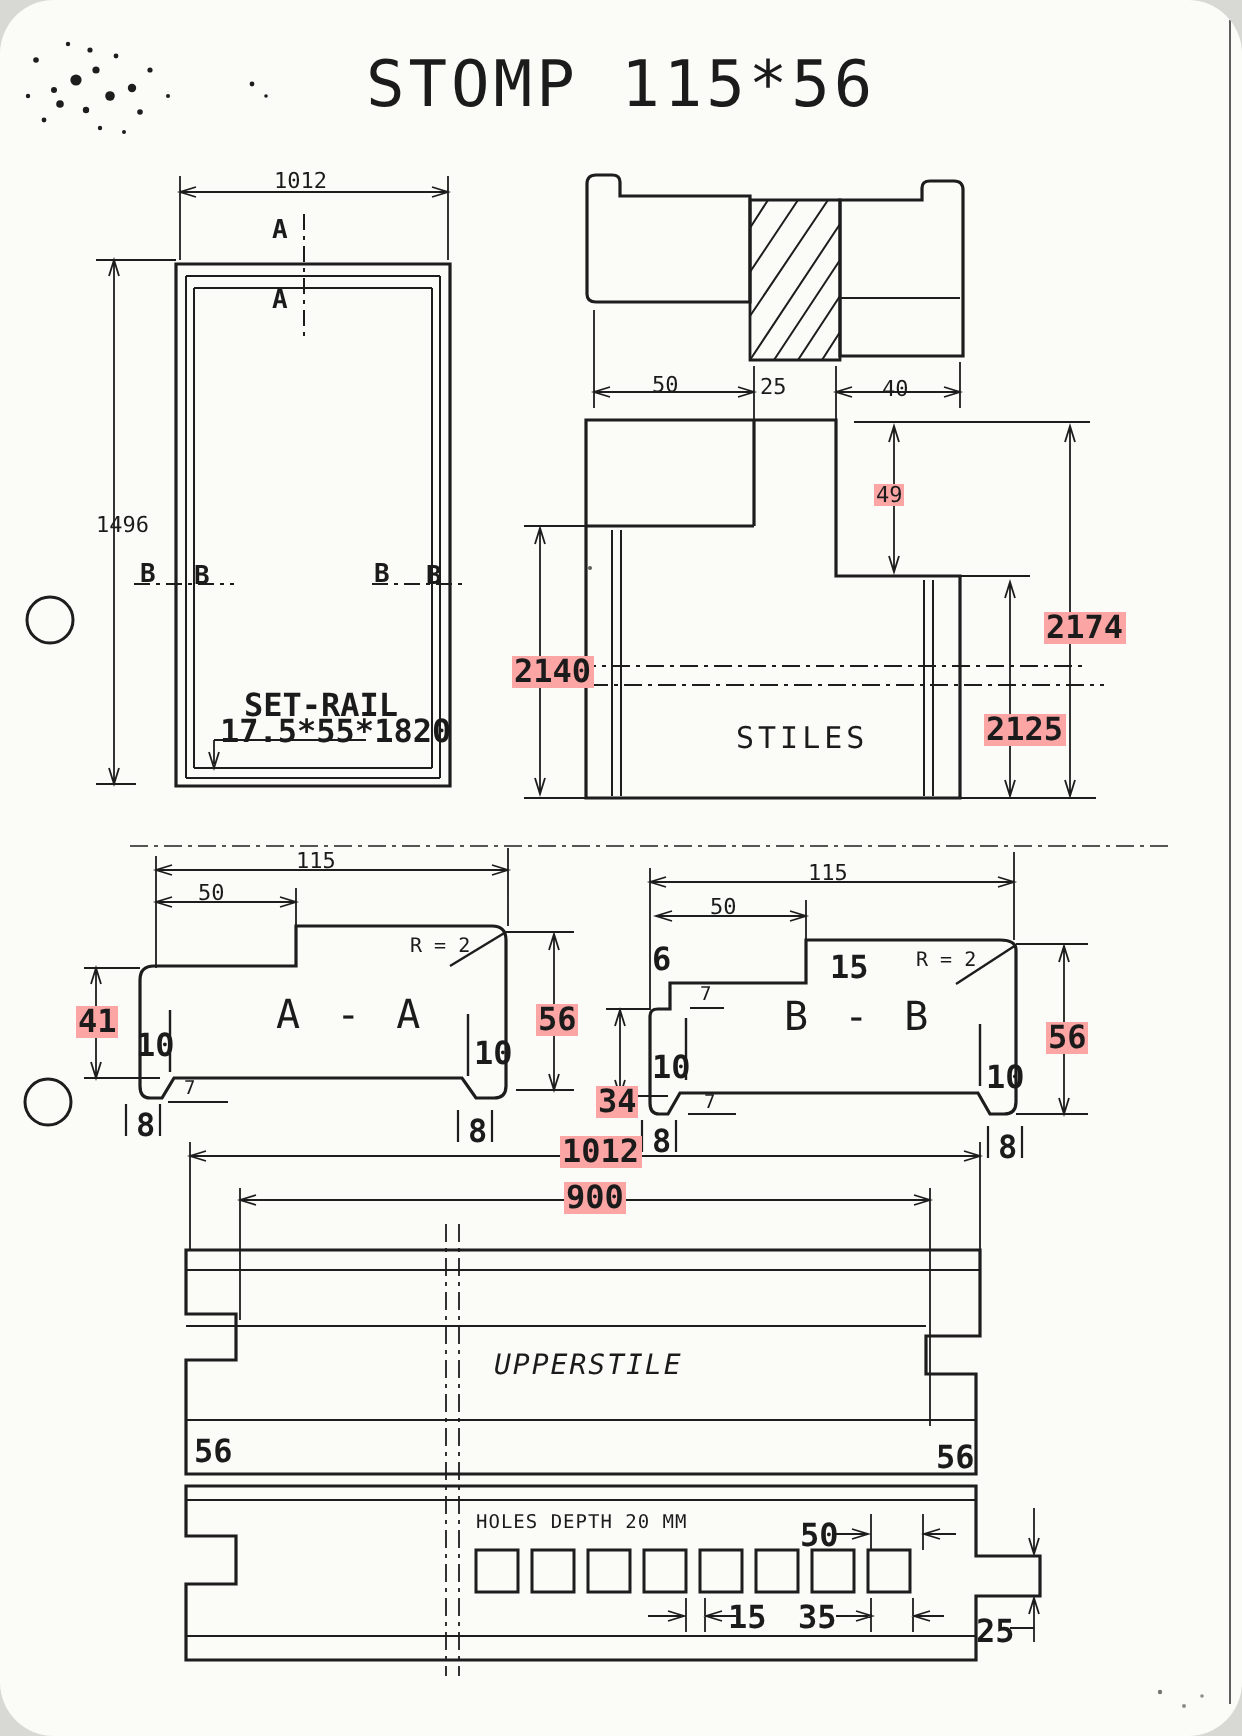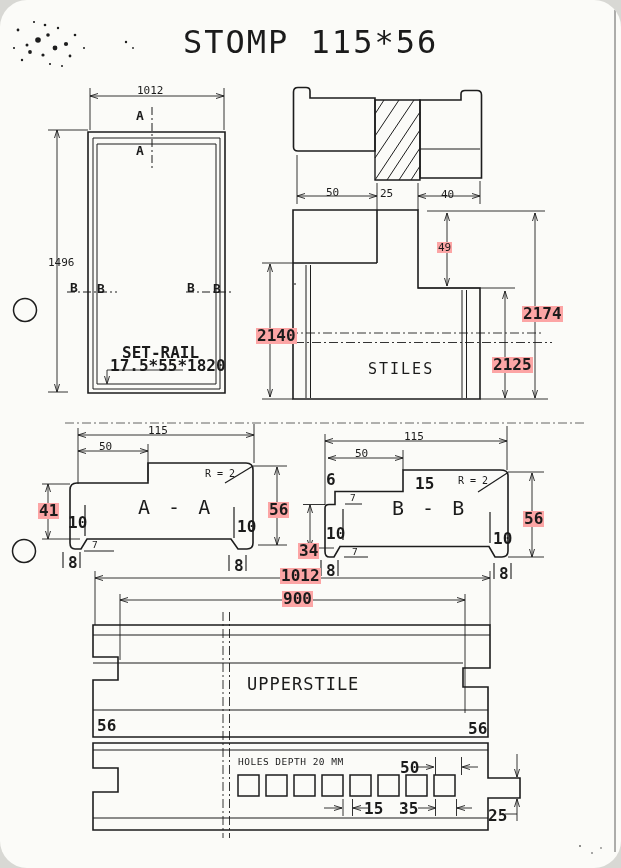--- a/index.html
+++ b/index.html
@@ -6,21 +6,21 @@
   #page{position:relative;width:621px;height:868px;background:#fbfbf8;overflow:hidden;
         font-family:"DejaVu Sans Mono",monospace;color:#1b1b1b;border-radius:27px;}
   svg{position:absolute;left:0;top:0;}
   .lbl{position:absolute;white-space:nowrap;line-height:1;color:#1b1b1b;
        font-family:"DejaVu Sans Mono",monospace;}
   .bg{background:#fca5a5;padding:0 1px;}
   .b{font-weight:bold;}
   .title{font-size:32px;letter-spacing:2px;}
   .sec{font-size:20px;letter-spacing:3px;}
   .stl{font-size:15px;letter-spacing:2px;}
-  .ups{font-size:17px;letter-spacing:1px;}
+  .ups{font-size:14px;letter-spacing:1px;font-style:italic;}
   .d11{font-size:11px;}
   .d10{font-size:16px;font-weight:bold;}
   .d9{font-size:9.5px;}
   .d8{font-size:10px;}
   .d13{font-size:13px;}
 </style>
 </head>
 <body>
 
 <div id="page">

